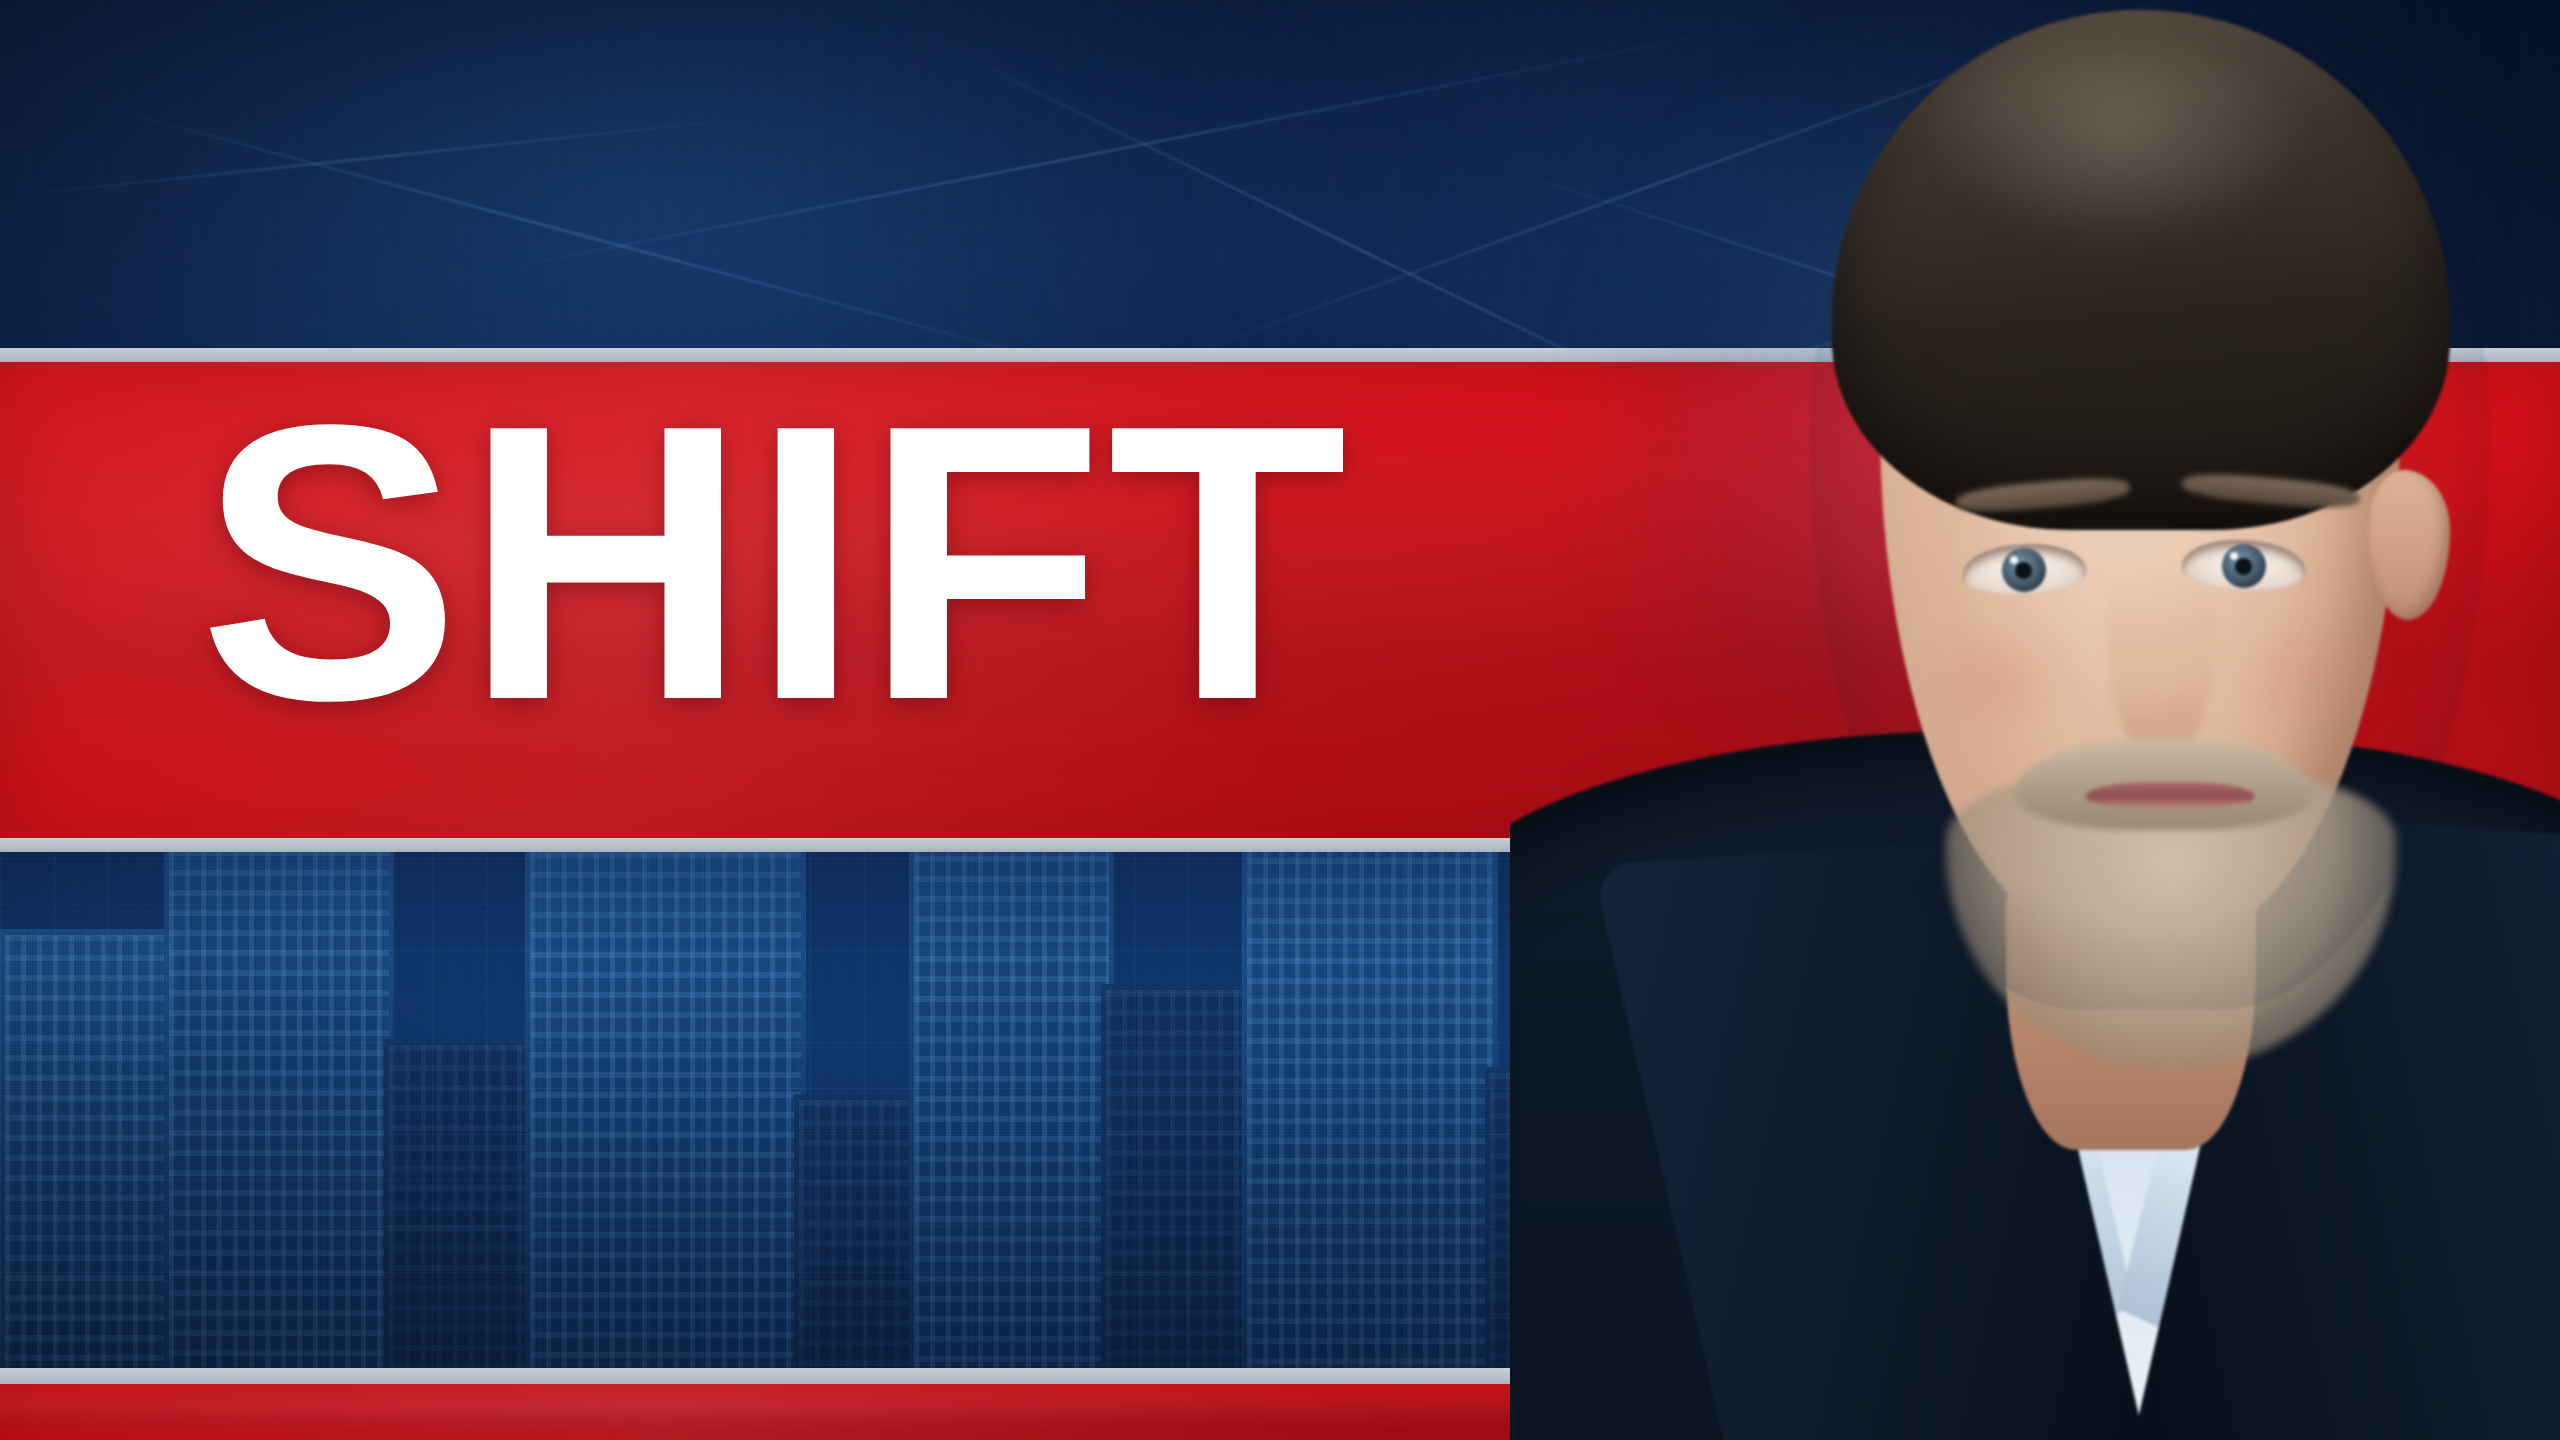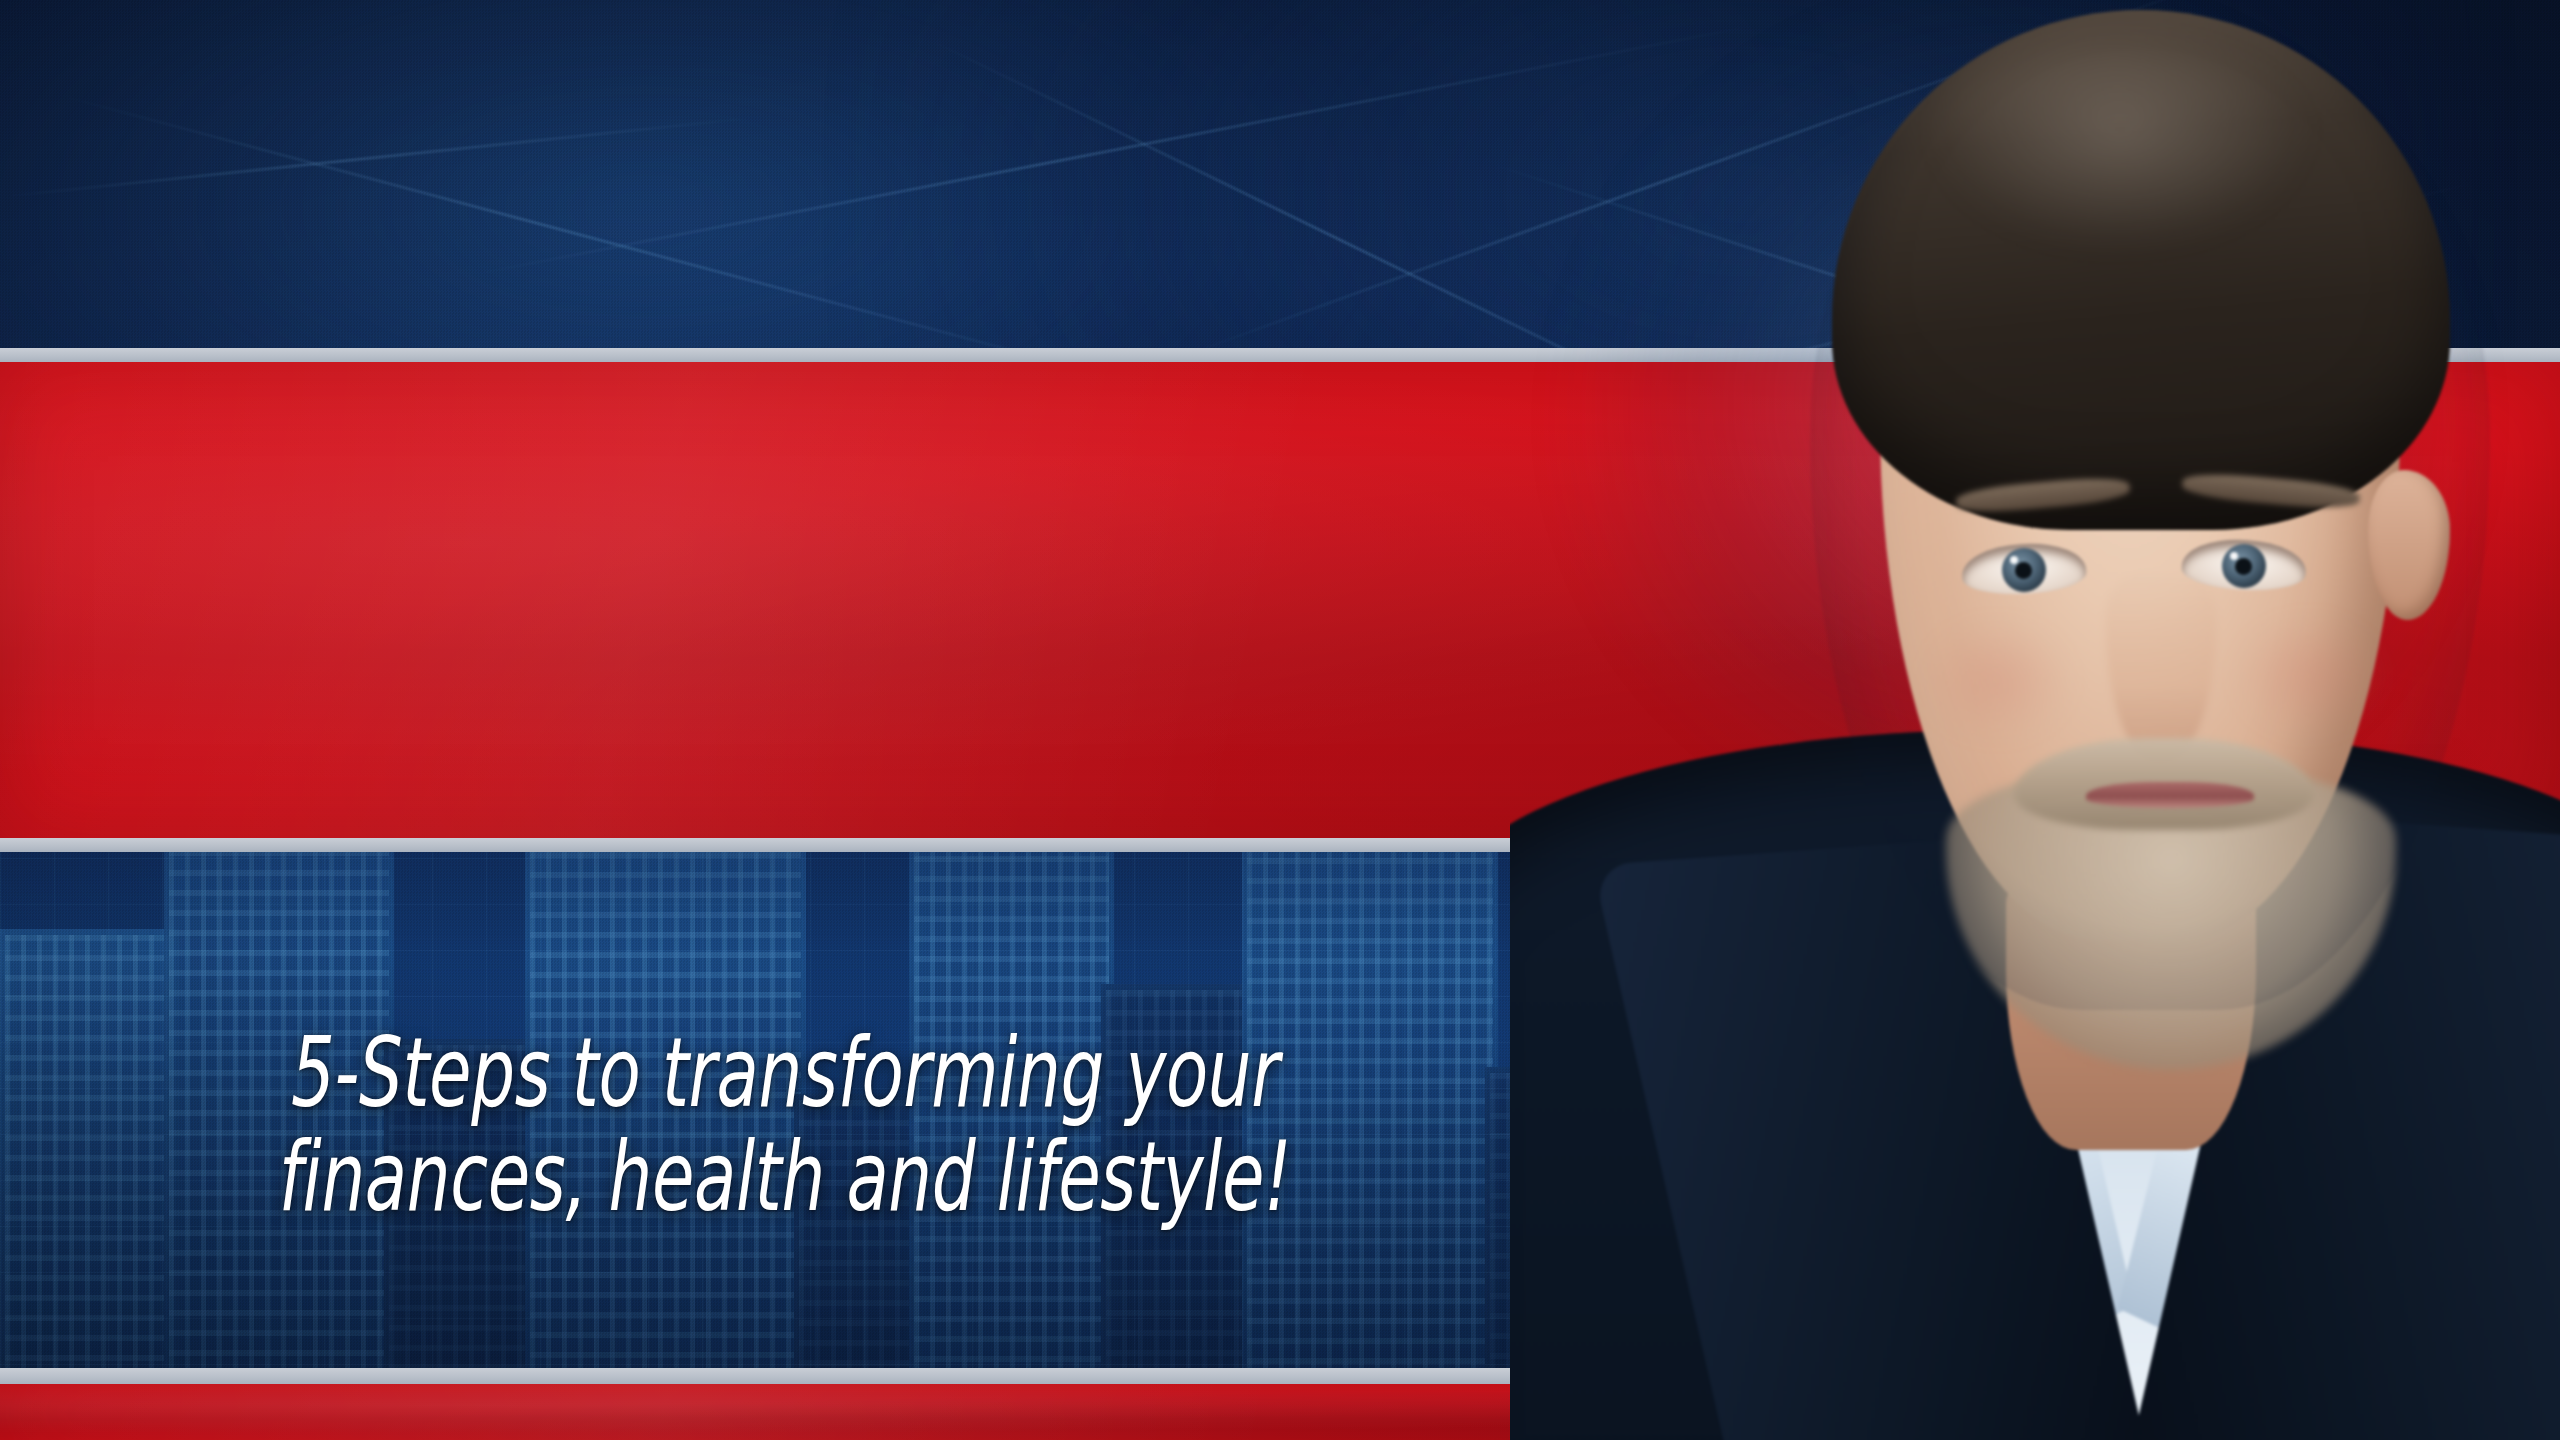--- a/index.html
+++ b/index.html
@@ -319,25 +319,22 @@
   <div class="red-band main">
     <div class="sheen"></div>
   </div>
   <div class="divider mid"></div>
   <div class="divider bottom"></div>
   <div class="red-band foot">
     <div class="sheen"></div>
   </div>
 
 
-
-  <div class="subtitle">
-    <span class="line">5-Steps to transforming your</span>
-    <span class="line">finances, health and lifestyle!</span>
-  </div>
+  <div class="wordmark">SHIFT</div>
+
 
   <div class="portrait">
     <div class="p-halo"></div>
     <div class="portrait-inner">
       <div class="p-jacket"></div>
       <div class="p-shirt"></div>
       <div class="p-collar-l"></div>
       <div class="p-collar-r"></div>
       <div class="p-jacket-l"></div>
       <div class="p-jacket-r"></div>

